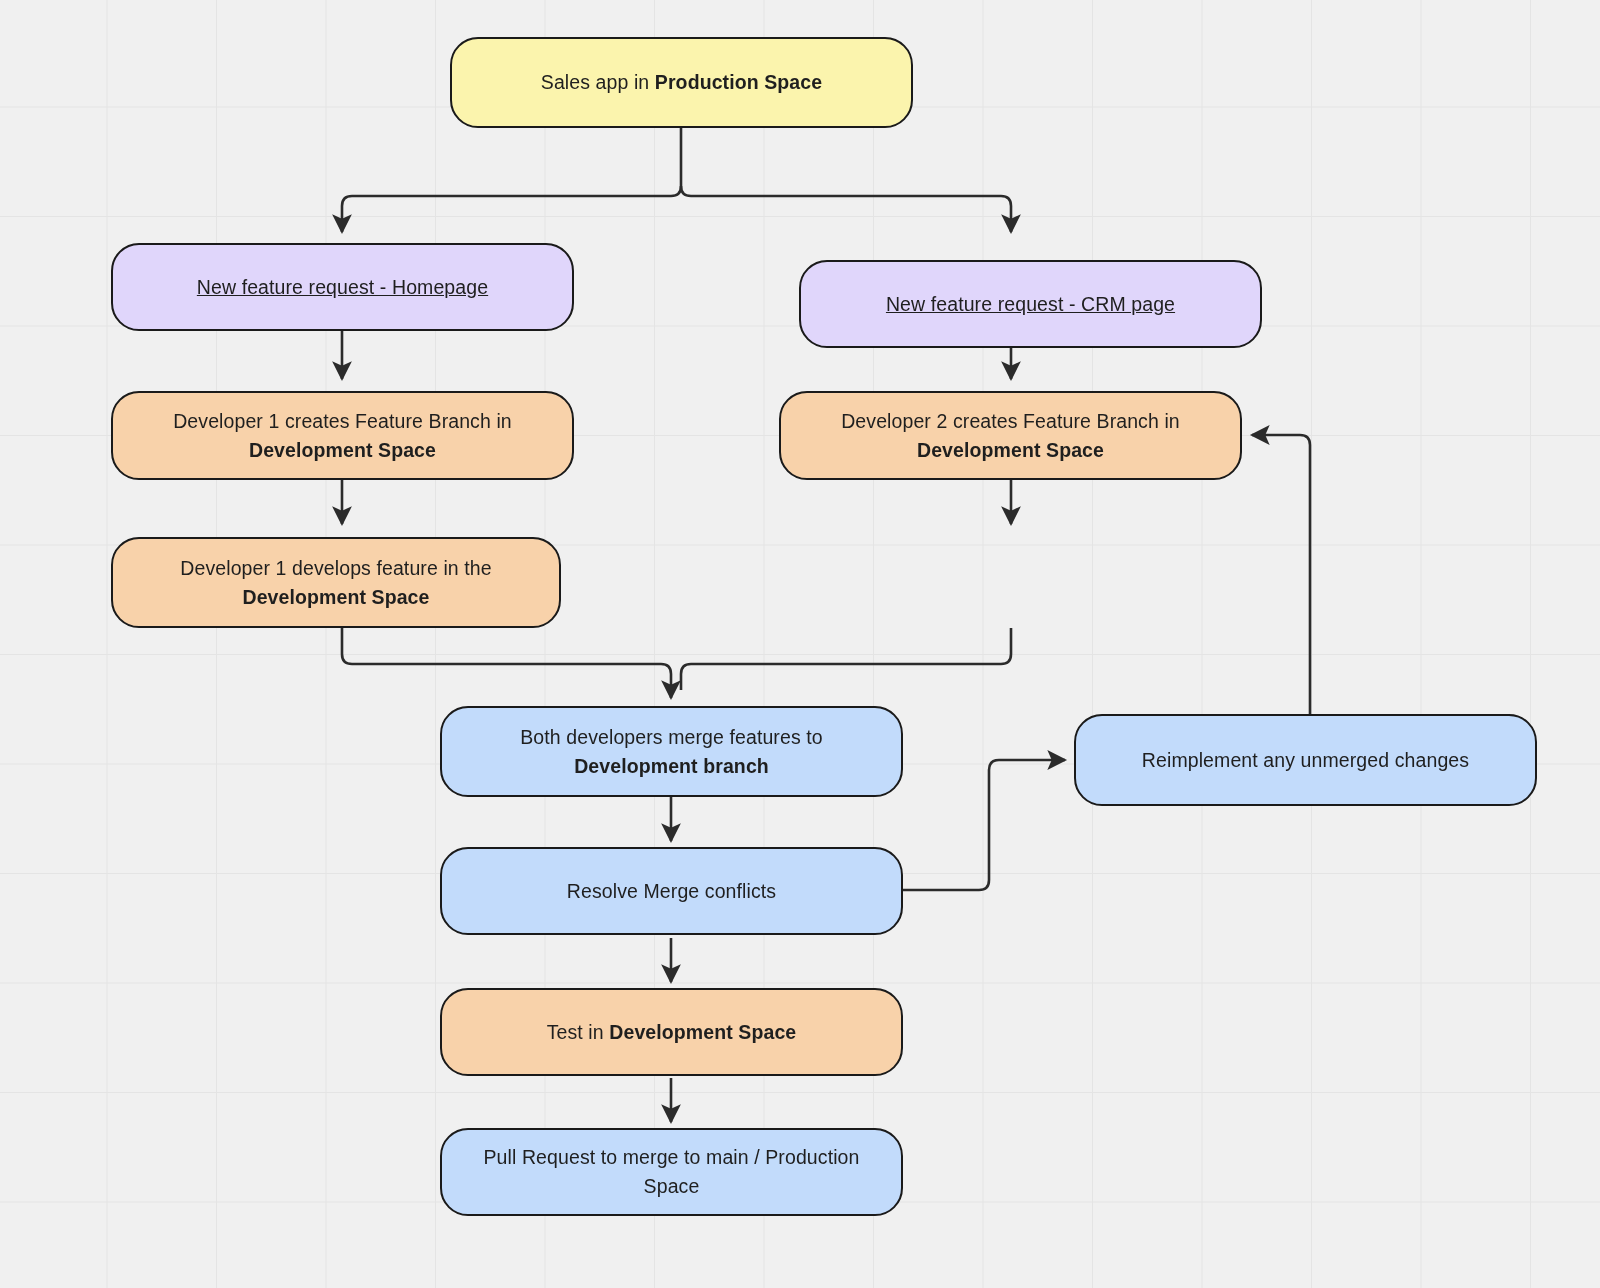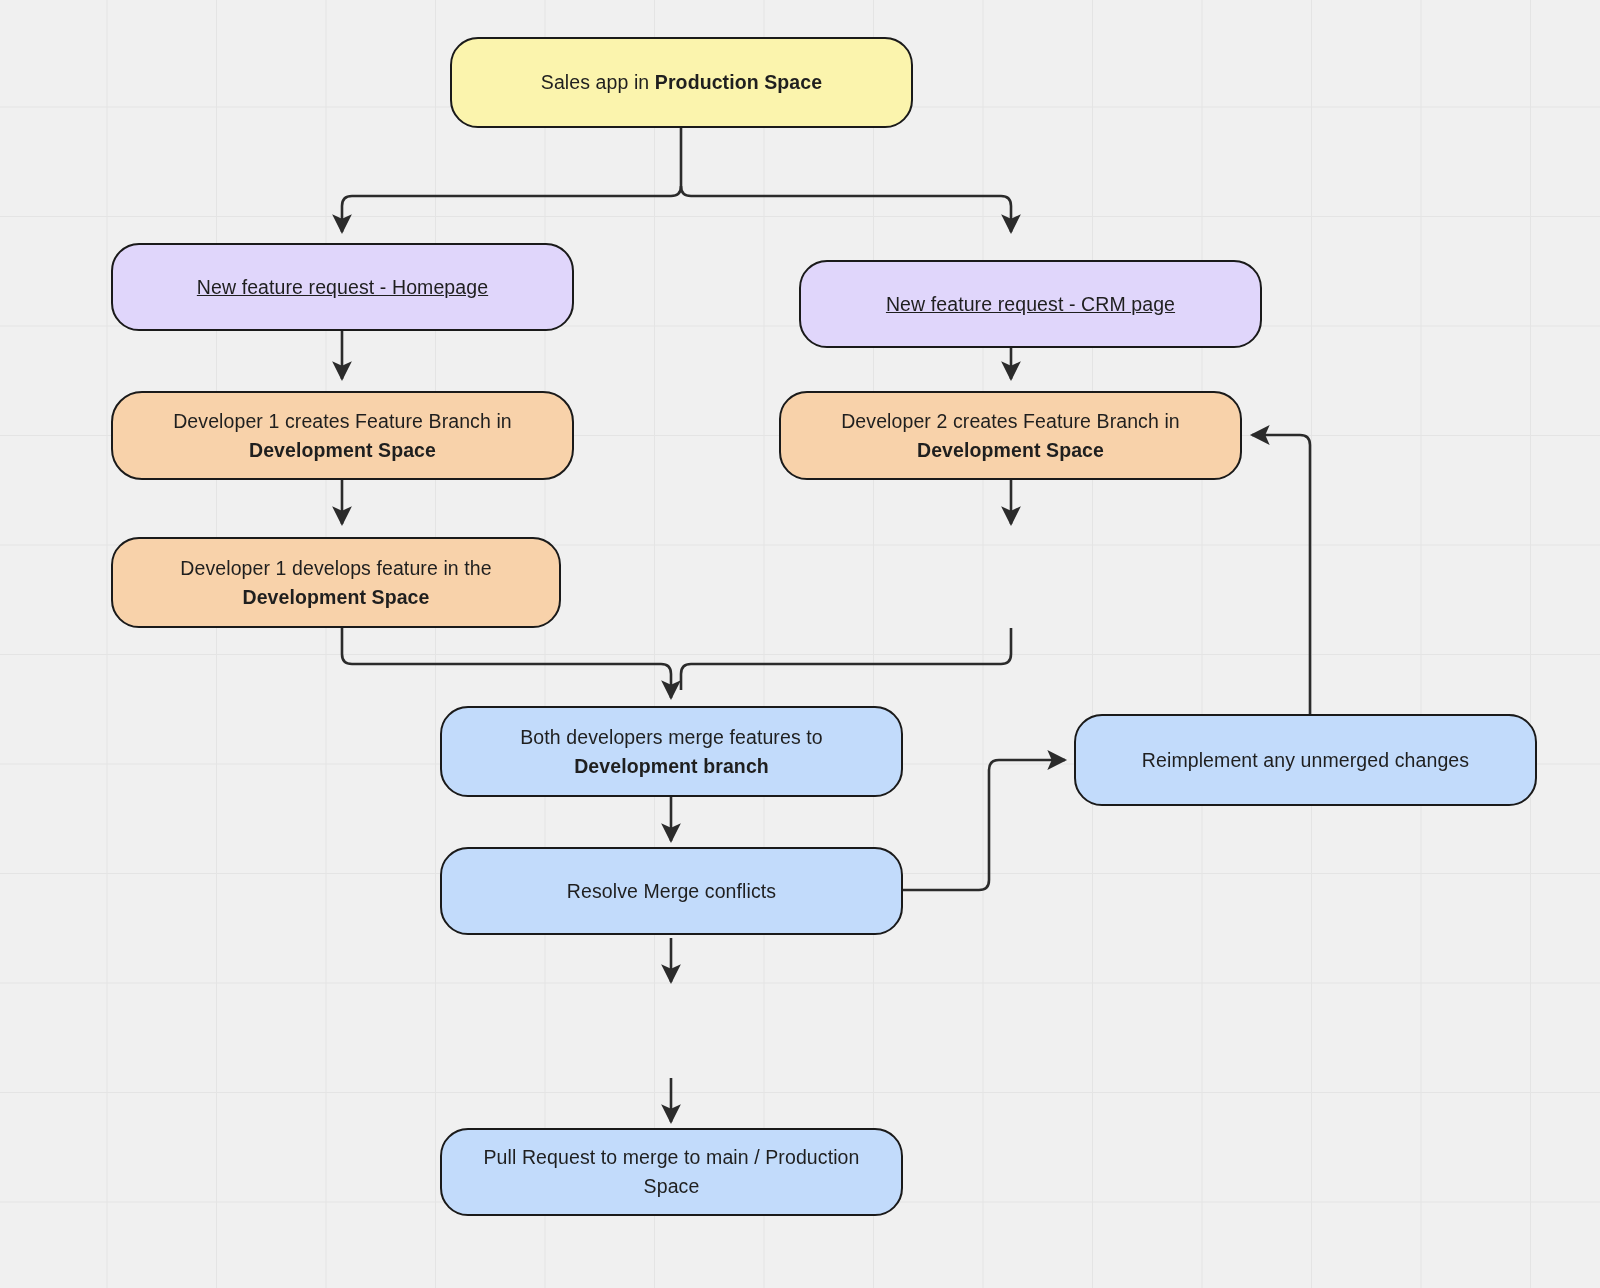--- a/index.html
+++ b/index.html
@@ -105,21 +105,21 @@
   </div>
 
   <div class="node n-purple" style="left:111px; top:243px; width:463px; height:88px;">
     <span class="t"><span>New feature request - Homepage</span><b></b></span>
   </div>
 
   <div class="node n-purple" style="left:779px; top:260px; width:463px; height:88px;margin-left:20px;">
     <span class="t"><span>New feature request - CRM page</span><b></b></span>
   </div>
 
-  <div class="node n-orange" style="left:111px; top:391px; width:463px; height:89px;border-radius:31px;">
+  <div class="node n-orange" style="left:111px; top:391px; width:463px; height:89px;">
     <span class="t"><span>Developer 1 creates Feature Branch in </span><b>Development Space</b></span>
   </div>
 
   <div class="node n-orange" style="left:779px; top:391px; width:463px; height:89px;">
     <span class="t"><span>Developer 2 creates Feature Branch in </span><b>Development Space</b></span>
   </div>
 
   <div class="node n-orange" style="left:111px; top:537px; width:450px; height:91px;">
     <span class="t"><span>Developer 1 develops feature in the </span><b>Development Space</b></span>
   </div>
@@ -130,18 +130,21 @@
   </div>
 
   <div class="node n-blue" style="left:440px; top:847px; width:463px; height:88px;">
     <span class="t"><span>Resolve Merge conflicts</span><b></b></span>
   </div>
 
   <div class="node n-blue" style="left:1074px; top:714px; width:463px; height:92px;">
     <span class="t"><span>Reimplement any unmerged changes</span><b></b></span>
   </div>
 
+  <div class="node n-orange" style="left:440px; top:988px; width:463px; height:88px;">
+    <span class="t"><span>Test in </span><b>Development Space</b></span>
+  </div>
 
   <div class="node n-blue" style="left:440px; top:1128px; width:463px; height:88px;justify-content:center;">
     <span class="t"><span>Pull Request to merge to main / Production Space</span><b></b></span>
   </div>
 
 </div>
 
 </body></html>

